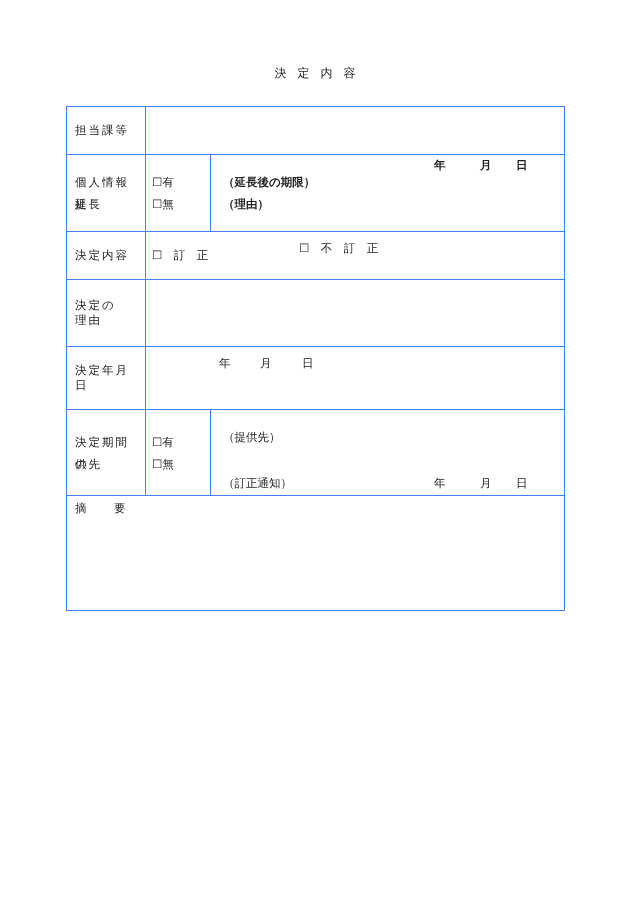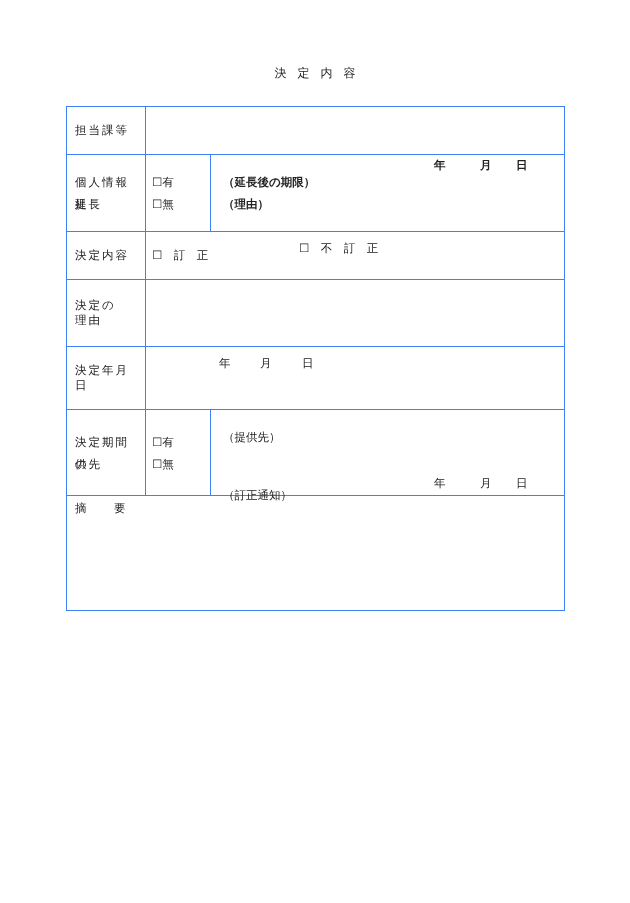--- a/index.html
+++ b/index.html
@@ -81,21 +81,21 @@
     <td class="lbl">
       <span class="row-line">決定期間の</span>
       <span class="row-line">供先</span>
     </td>
     <td class="pad">
       <span class="row-line">☐有</span>
       <span class="row-line">☐無</span>
     </td>
     <td class="rel">
       <span class="ymd" style="left:12px; top:20px;">（提供先）</span>
-      <span class="ymd" style="left:12px; top:78px;">（訂正通知）</span>
+      <span class="ymd" style="left:12px; top:66px;">（訂正通知）</span>
       <span class="ymd" style="left:223px; top:66px;">年</span>
       <span class="ymd" style="left:269px; top:66px;">月</span>
       <span class="ymd" style="left:305px; top:66px;">日</span>
     </td>
   </tr>
 
   <tr style="height:115px">
     <td colspan="3" class="rel" style="vertical-align:top;">
       <span class="ymd sp" style="left:8px; top:5px;">摘　要</span>
     </td>

